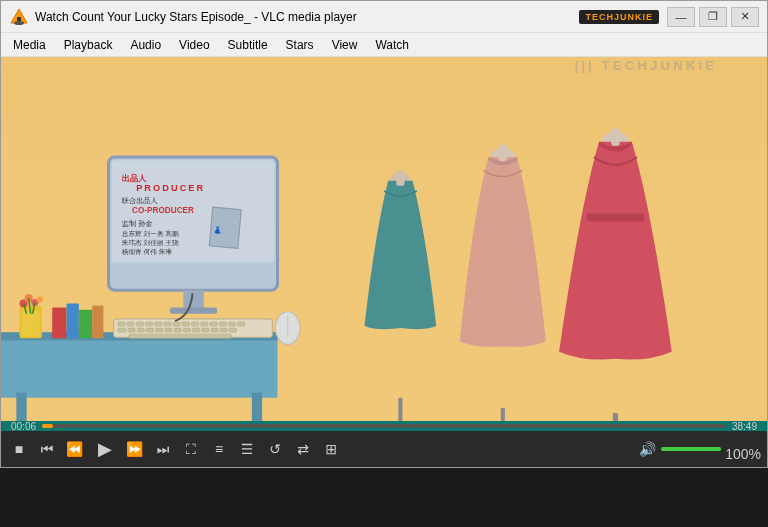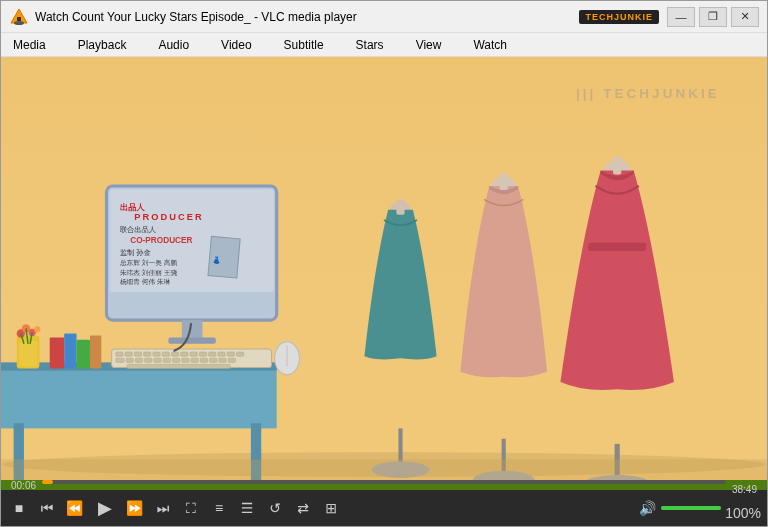--- a/index.html
+++ b/index.html
@@ -7,21 +7,21 @@
       width: 768px;
       height: 527px;
       background: #1a1a1a;
       font-family: 'Segoe UI', Tahoma, Geneva, Verdana, sans-serif;
       font-size: 12px;
       overflow: hidden;
     }
 
     .window {
       width: 768px;
-      height: 527px;
+      height: 468px;
       background: #f0f0f0;
       border: 1px solid #999;
       display: flex;
       flex-direction: column;
     }
 
     
     .title-bar {
       background: #f0f0f0;
       height: 32px;
@@ -81,21 +81,21 @@
 
     
     .menu-bar {
       height: 24px;
       background: #f0f0f0;
       display: flex;
       align-items: center;
       padding: 0 4px;
       border-bottom: 1px solid #ddd;
       flex-shrink: 0;
-      gap: 16px;
+      gap: 2px;
     }
 
     .menu-item {
       padding: 2px 8px;
       font-size: 12px;
       color: #000;
       cursor: pointer;
       border-radius: 2px;
     }
 
@@ -108,23 +108,23 @@
     }
 
     
     .controls-area {
       background: #2a2a2a;
       flex-shrink: 0;
     }
 
     .progress-bar-container {
       height: 10px;
-      background: #4d7c0f;
-      display: flex;
-      align-items: flex-start;
+      background: #0f766e;
+      display: flex;
+      align-items: center;
       padding: 0 4px;
     }
 
     .progress-track {
       flex: 1;
       height: 4px;
       background: #555;
       border-radius: 2px;
       position: relative;
       cursor: pointer;

